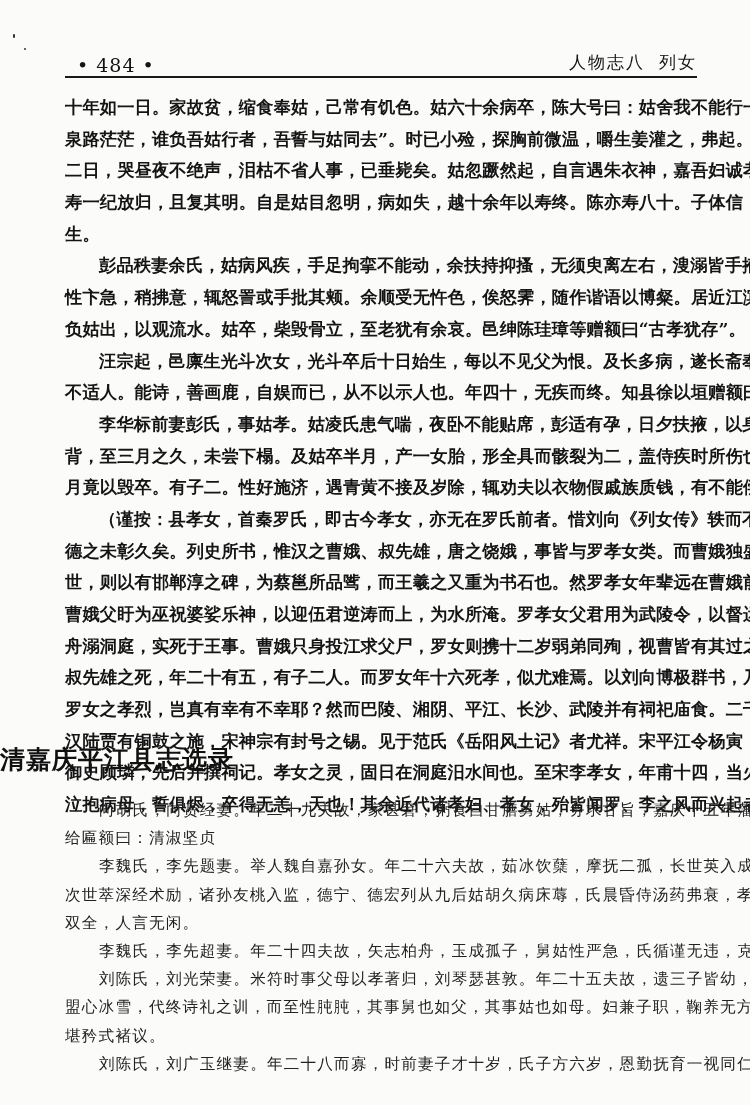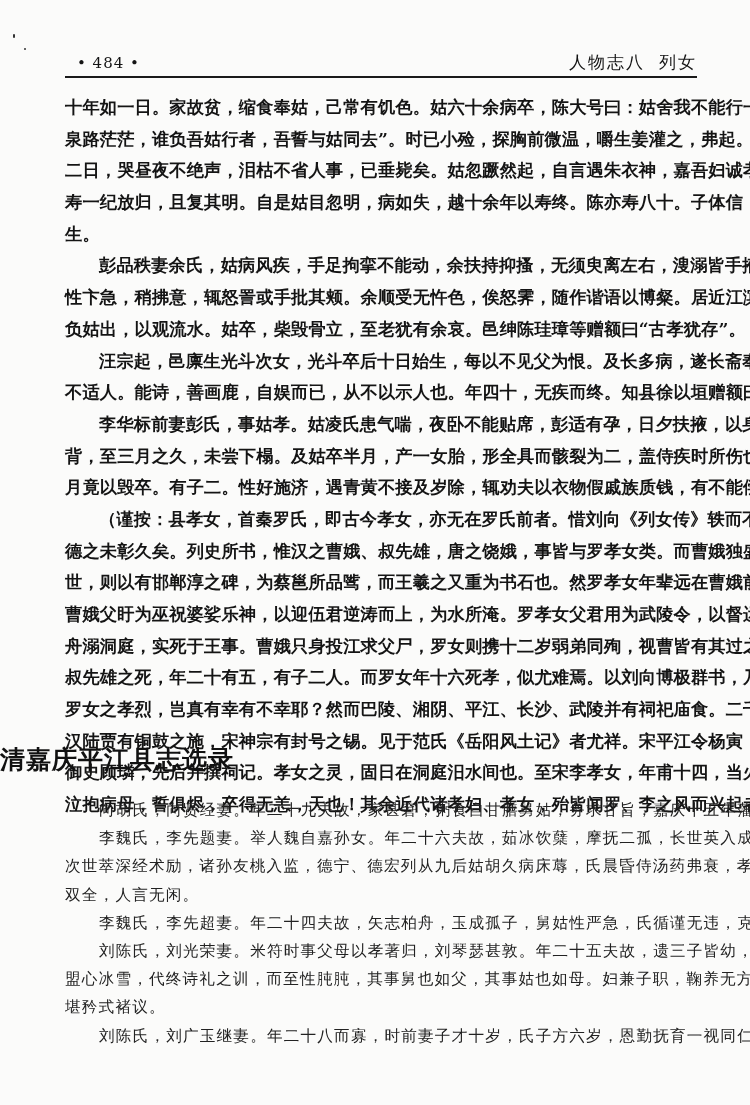--- a/index.html
+++ b/index.html
@@ -2,21 +2,21 @@
 <html><head>
 <meta charset="utf-8">
 <style>
   html, body { margin: 0; padding: 0; }
   body {
     width: 750px; height: 1105px; background: #fbfbfa; position: relative; overflow: hidden;
     font-family: "DejaVu Serif", "Liberation Serif", serif; color: #141414;
   }
   .speck { position: absolute; background: #333; border-radius: 1px; }
   .header { position: absolute; left: 65px; top: 42px; width: 632px; height: 36px; }
-  .page-num { position: absolute; left: 12px; top: 12px; font-size: 15px; letter-spacing: 1px; }
+  .page-num { position: absolute; left: 12px; top: 12px; font-size: 19px; letter-spacing: 1px; }
   .running-title { position: absolute; left: 0; right: 0; top: 9px; text-align: right; font-size: 17px; letter-spacing: 2px; }
   .running-title .gap { display: inline-block; width: 14px; }
   .rule { position: absolute; left: 0; right: 0; top: 34px; height: 2px; background: #1a1a1a; }
 
   .body-a { position: absolute; left: 65px; top: 92px; width: 634px; }
   .line-a {
     height: 31.7px; line-height: 31.7px; font-size: 17.2px; font-weight: bold;
     white-space: nowrap; text-align: justify; text-align-last: justify; letter-spacing: 0.2px;
   }
   .line-a.last { text-align-last: left; }
@@ -84,20 +84,21 @@
       <div class="line-a">御史顾璘，先后并撰祠记。孝女之灵，固日在洞庭汨水间也。至宋李孝女，年甫十四，当火炽时，</div>
       <div class="line-a">泣抱病母，誓俱烬，卒得无恙，天也！其余近代诸孝妇、孝女，殆皆闻罗、李之风而兴起者欤？亟</div>
     </div>
   </div>
 
 <div class="section-title">清嘉庆平江县志选录</div>
 
 <div class="body-b" id="body-b">
     <div class="para">
       <div class="line-b indent">向胡氏，向贤经妻。年二十九夫故，家甚窘，粥食自甘膳舅姑，务求甘旨，嘉庆十五年藩司朱</div>
+      <div class="line-b last">给匾额曰：清淑坚贞</div>
     </div>
     <div class="para">
       <div class="line-b indent">李魏氏，李先题妻。举人魏自嘉孙女。年二十六夫故，茹冰饮蘖，摩抚二孤，长世英入成均，</div>
       <div class="line-b">次世萃深经术励，诸孙友桃入监，德宁、德宏列从九后姑胡久病床蓐，氏晨昏侍汤药弗衰，孝义</div>
       <div class="line-b last">双全，人言无闲。</div>
     </div>
     <div class="para">
       <div class="line-b indent">李魏氏，李先超妻。年二十四夫故，矢志柏舟，玉成孤子，舅姑性严急，氏循谨无违，克供妇</div>
     </div>
     <div class="para">

